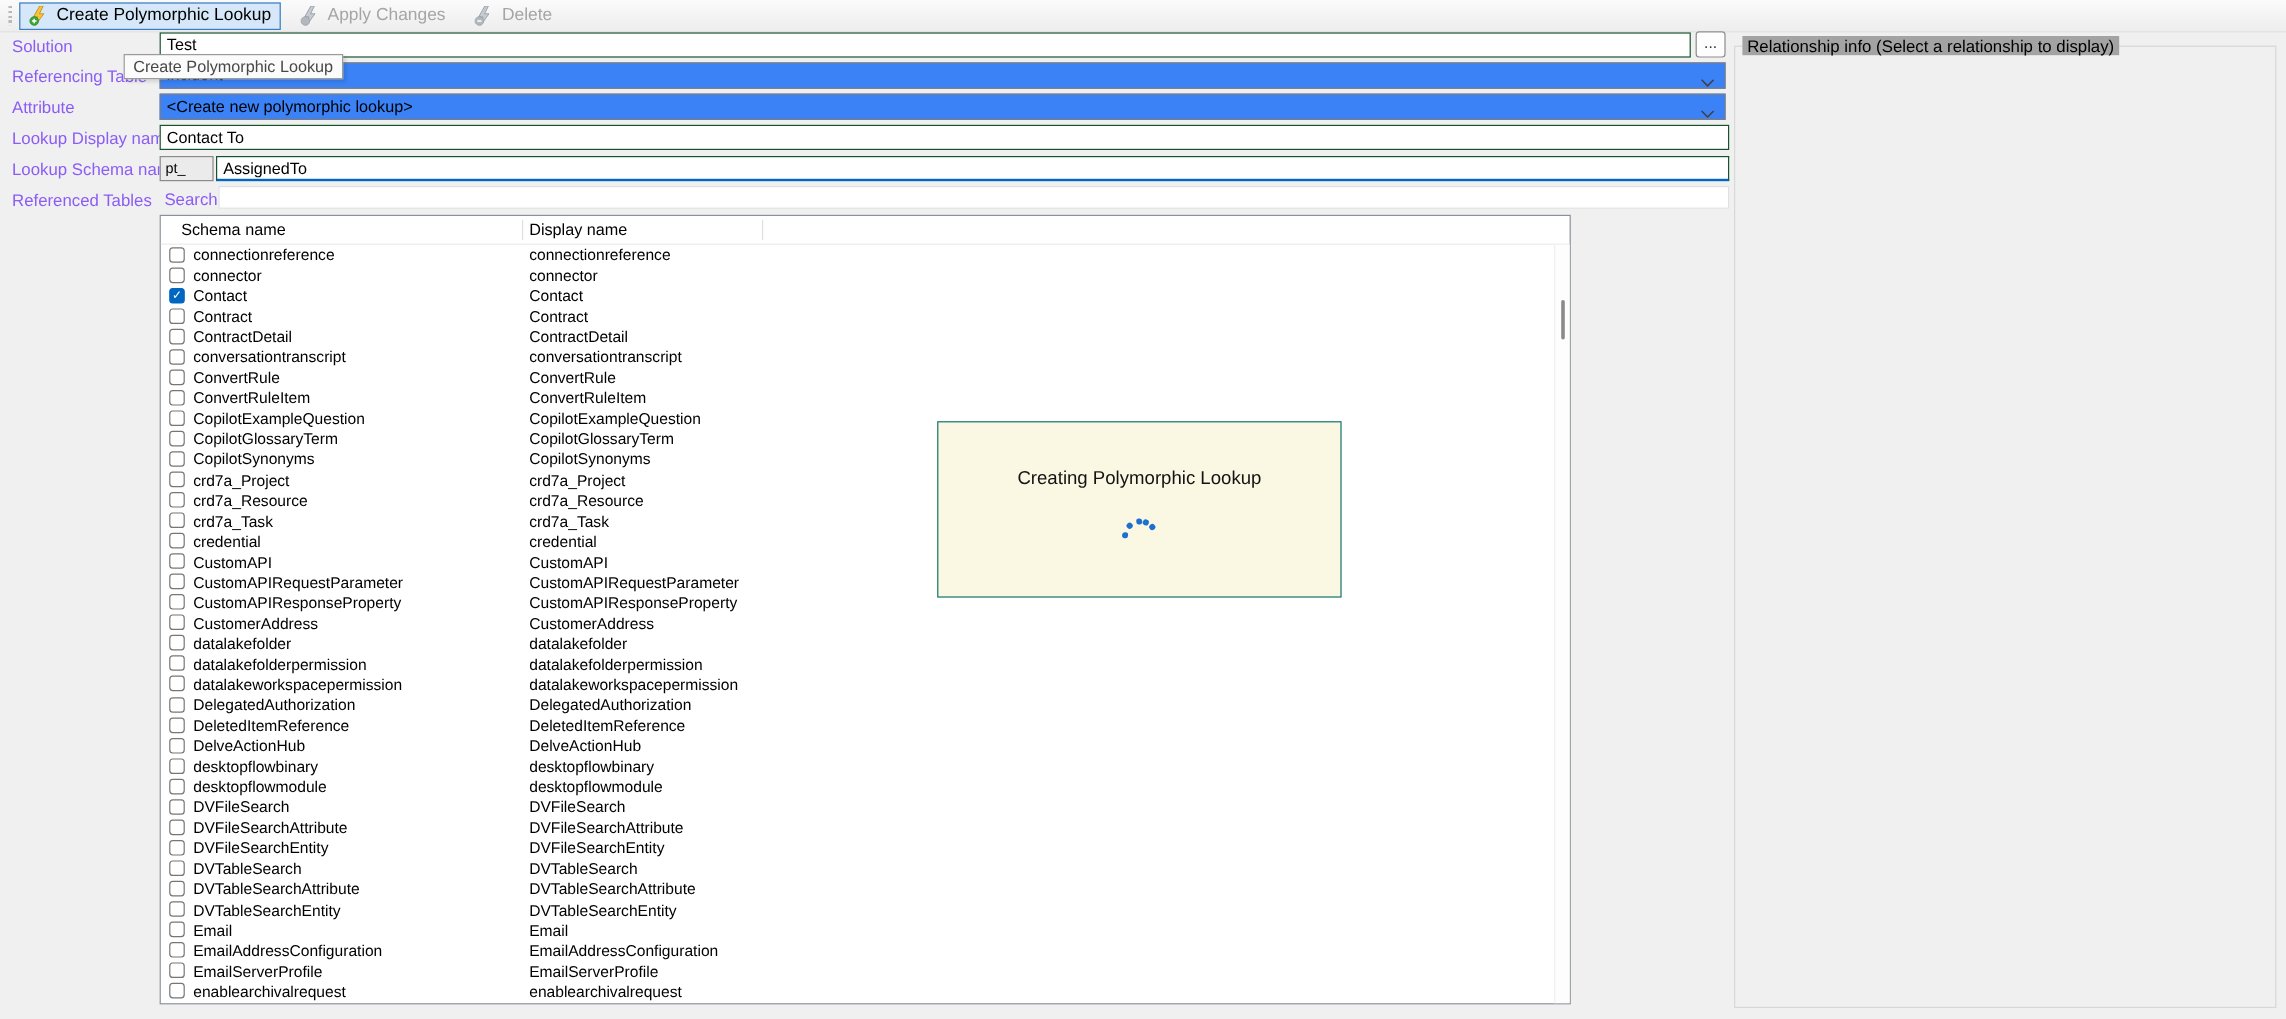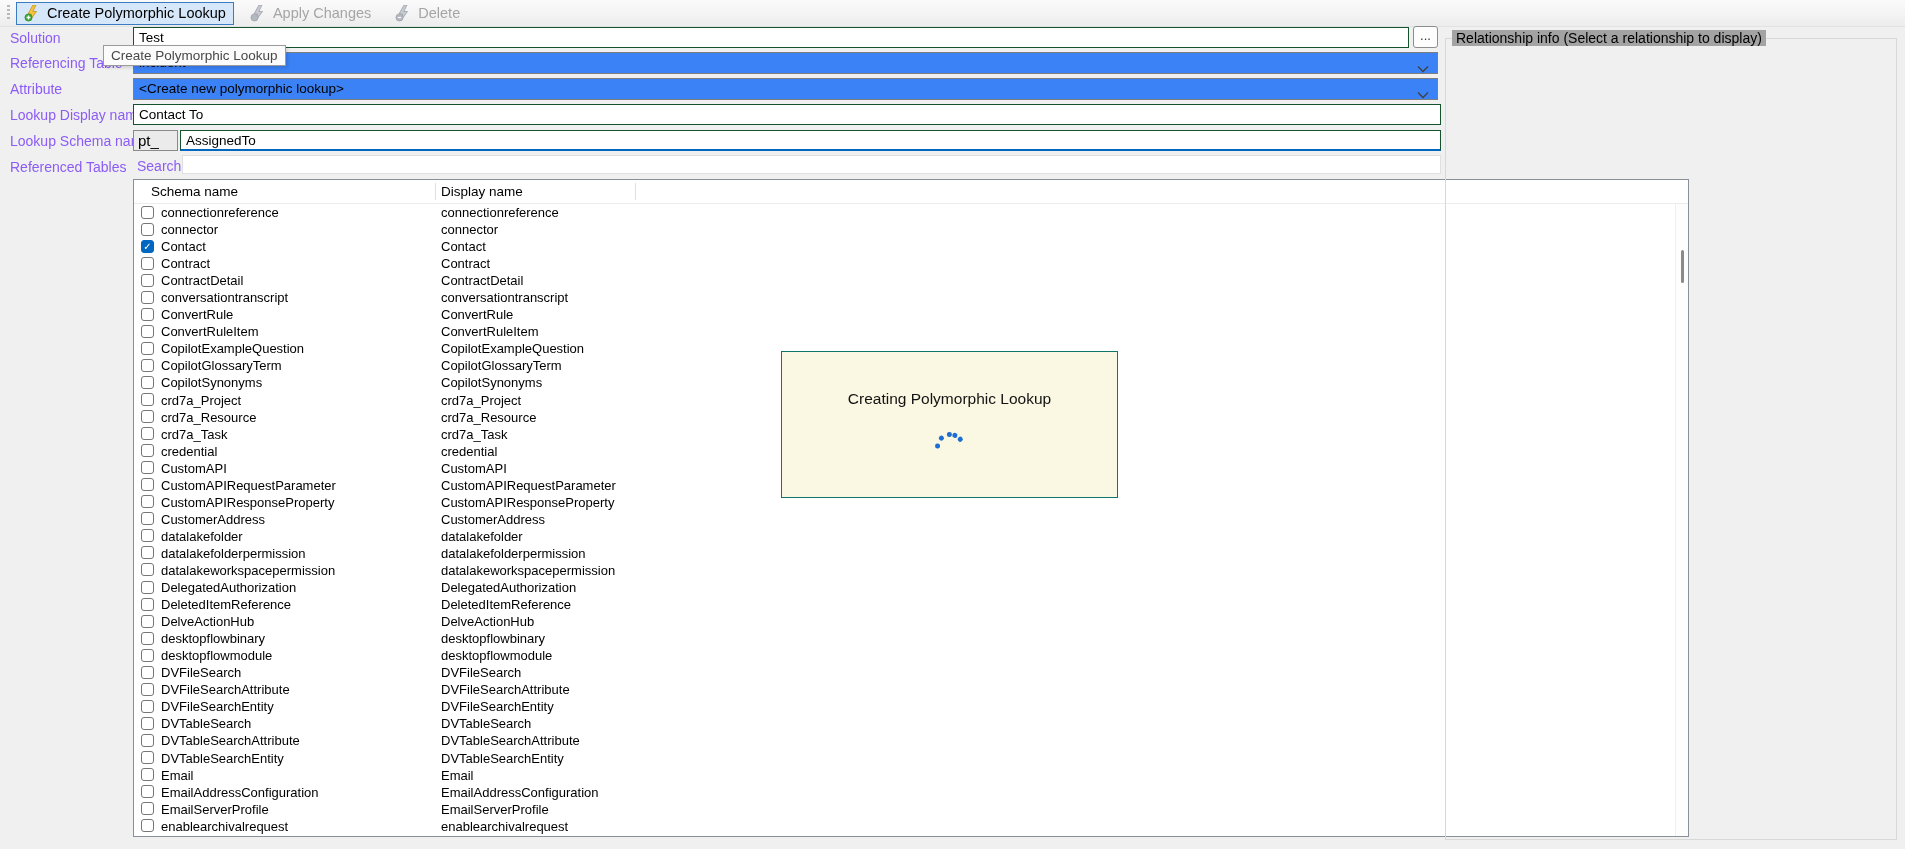--- a/index.html
+++ b/index.html
@@ -52,27 +52,27 @@
   .combo { position: absolute; background: #3b82f6; border: 1px solid #7e7e7e;
     font-size: 13.5px; line-height: 20px; padding: 0 5px; white-space: nowrap; }
   .combo .chev { position: absolute; right: 8px; top: 6px; }
   .browse-btn {
     position: absolute; left: 1413px; top: 26px; width: 25px; height: 22px;
     background: #fdfdfd; border: 1px solid #8d8d8d; border-radius: 3px;
     font-size: 13px; color: #333; text-align: center; line-height: 18px; cursor: default;
   }
   .prefix-box {
     position: absolute; left: 133px; top: 130px; width: 45px; height: 21px;
-    background: #ebebeb; border: 1px solid #8a8a8a; font-size: 15px; line-height: 19px; padding: 0 4px;
+    background: #ebebeb; border: 1px solid #8a8a8a; font-size: 12px; line-height: 19px; padding: 0 4px;
   }
   .schema-input { left: 180px; top: 130px; width: 1261px; height: 21px; border-bottom: 2px solid var(--accent); }
 
   
   .listview {
-    position: absolute; left: 133px; top: 179px; width: 1556px; height: 658px;
+    position: absolute; left: 133px; top: 179px; width: 1176px; height: 658px;
     background: #fff; border: 1px solid #8a9099;
   }
   .lv-header { position: relative; height: 24px; border-bottom: 1px solid #ececec; font-size: 13.5px; }
   .lv-header .h1 { position: absolute; left: 17px; line-height: 24px; }
   .lv-header .h2 { position: absolute; left: 307px; line-height: 24px; }
   .lv-header .hdiv { position: absolute; top: 3px; bottom: 3px; width: 1px; background: #e0e0e0; }
   .lv-rows { position: absolute; left: 0; top: 24px; right: 13px; bottom: 0; overflow: hidden; }
   .lv-row { position: relative; height: 17.05px; font-size: 13px; }
   .lv-row .cb {
     position: absolute; left: 7px; top: 1.5px; width: 13px; height: 13px;

